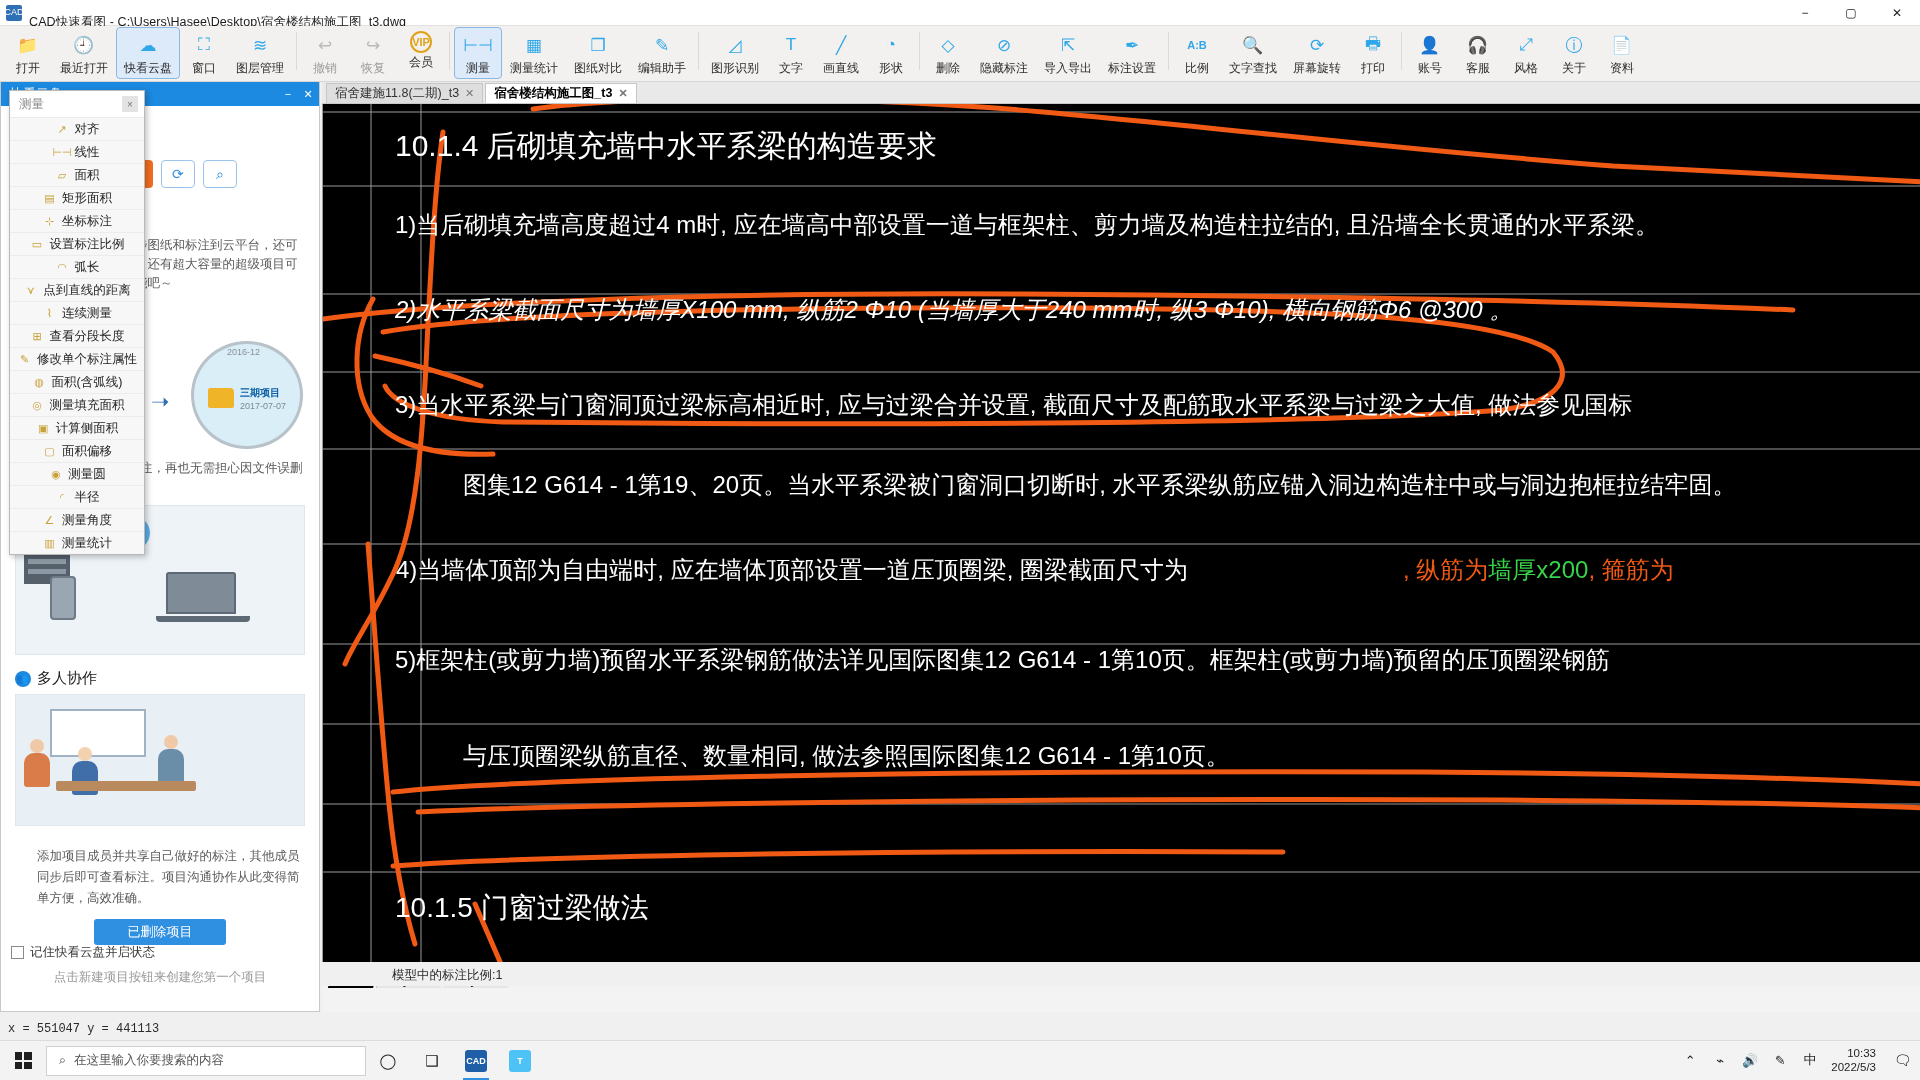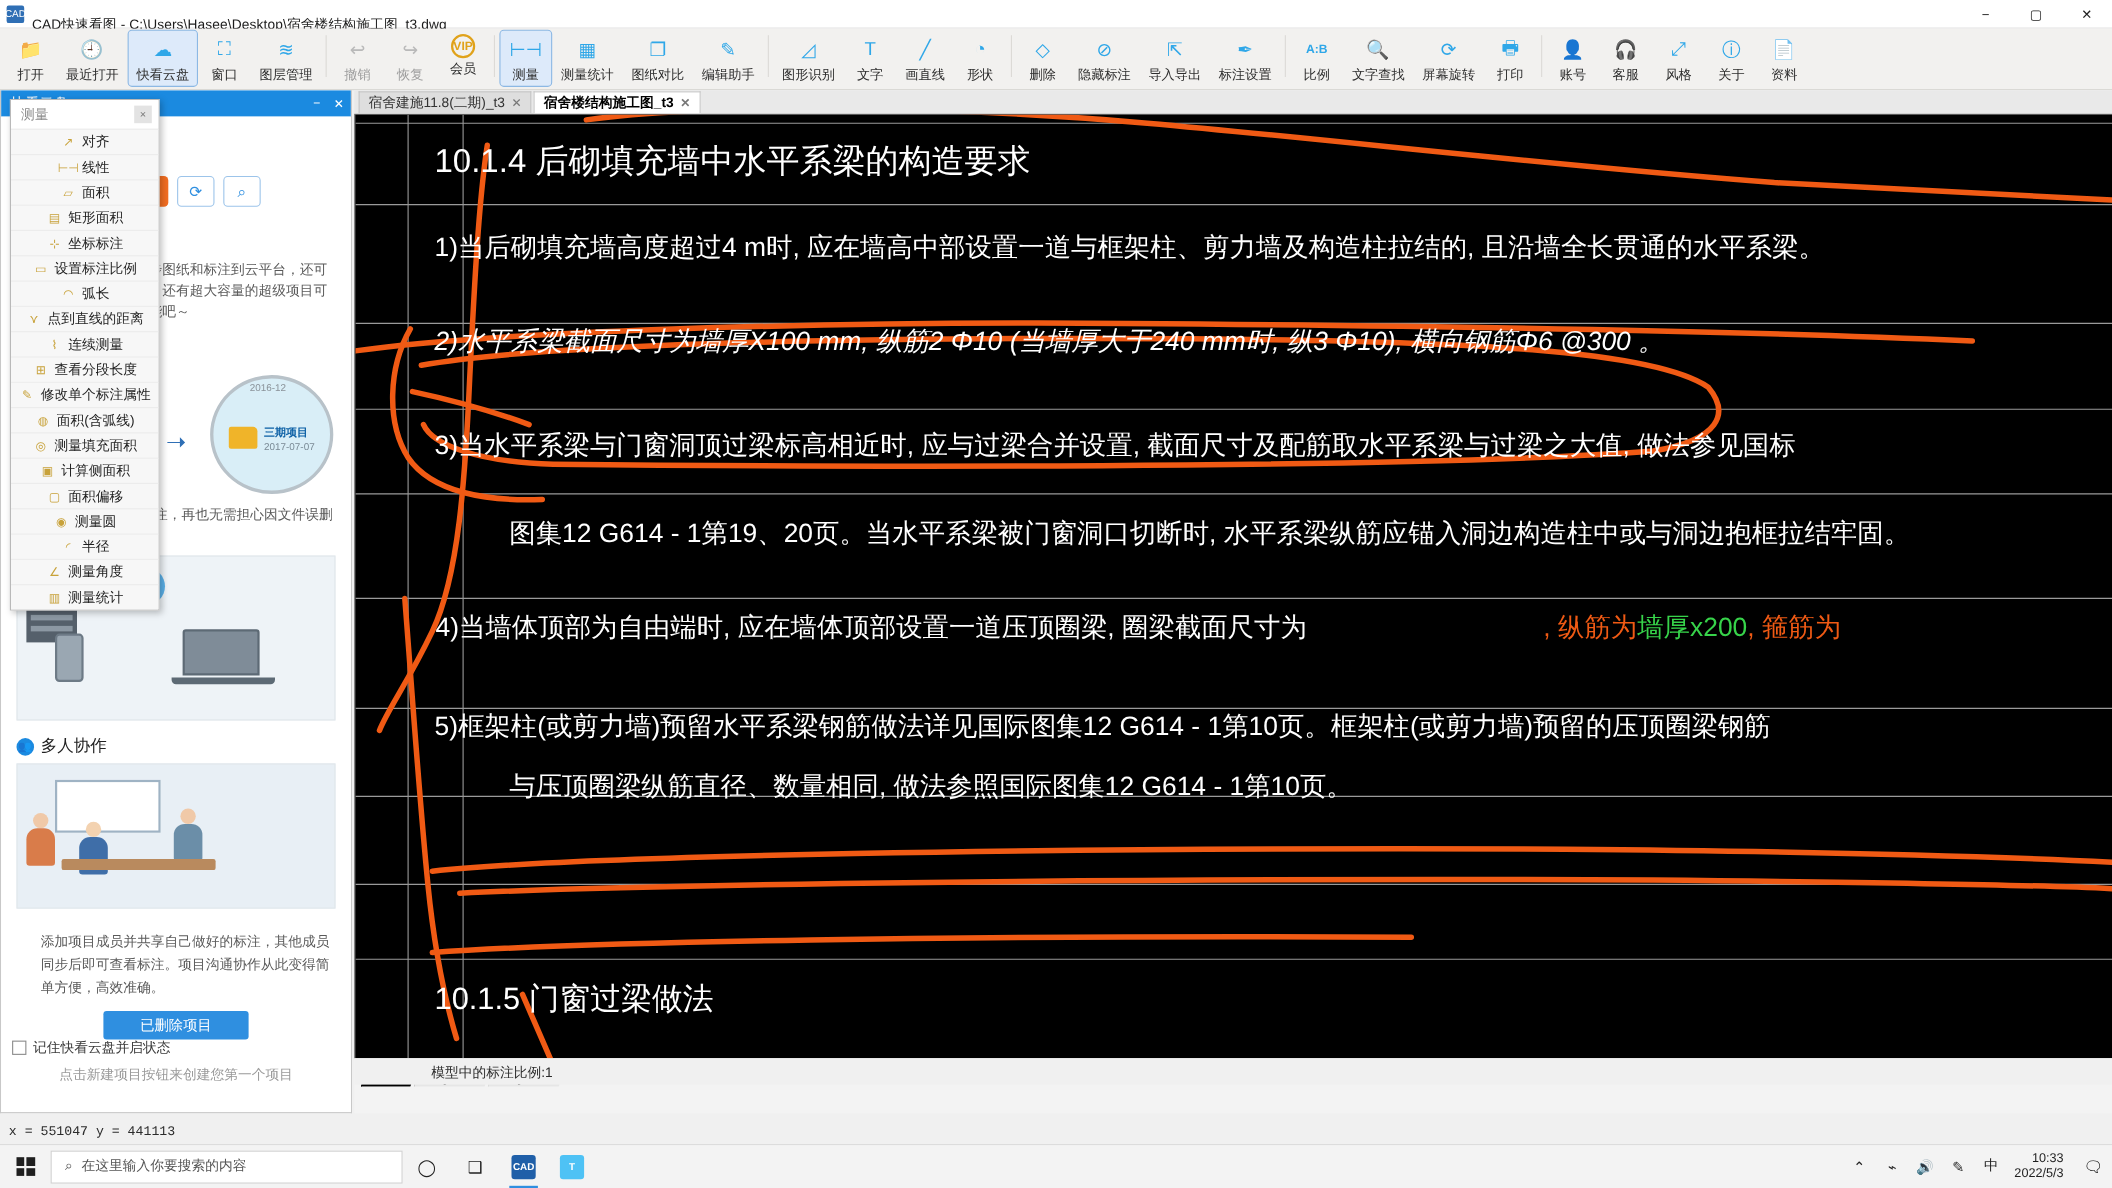--- a/index.html
+++ b/index.html
@@ -544,21 +544,21 @@
       </g>
     </svg>
     <div id="drawtext">
         <div class="cline" style="left: 72px; top: 22px; font-size: 30px; color: rgb(255, 255, 255);">10.1.4  后砌填充墙中水平系梁的构造要求</div>
         <div class="cline" style="left: 72px; top: 105px; font-size: 24px; color: rgb(255, 255, 255);">1)当后砌填充墙高度超过4 m时, 应在墙高中部设置一道与框架柱、剪力墙及构造柱拉结的, 且沿墙全长贯通的水平系梁。</div>
         <div class="cline" style="left: 72px; top: 190px; font-size: 24px; color: rgb(255, 255, 255); font-style: italic;">2)水平系梁截面尺寸为墙厚X100 mm, 纵筋2 Φ10 (当墙厚大于240 mm时, 纵3 Φ10), 横向钢筋Φ6 @300 。</div>
         <div class="cline" style="left: 72px; top: 285px; font-size: 24px; color: rgb(255, 255, 255);">3)当水平系梁与门窗洞顶过梁标高相近时, 应与过梁合并设置, 截面尺寸及配筋取水平系梁与过梁之大值, 做法参见国标</div>
         <div class="cline" style="left: 140px; top: 365px; font-size: 24px; color: rgb(255, 255, 255);">图集12 G614 - 1第19、20页。当水平系梁被门窗洞口切断时, 水平系梁纵筋应锚入洞边构造柱中或与洞边抱框拉结牢固。</div>
         <div class="cline" style="left: 56px; top: 450px; font-size: 24px; color: rgb(255, 255, 255); margin-left: 17px;"><span>4)当墙体顶部为自由端时, 应在墙体顶部设置一道压顶圈梁, 圈梁截面尺寸为</span><span style="display: inline-block; width: 215px;"></span><span style="color: rgb(240, 90, 20);">, 纵筋为</span><span style="color: rgb(55, 211, 74);">墙厚x200</span><span style="color: rgb(240, 90, 20);">, 箍筋为</span></div>
         <div class="cline" style="left: 72px; top: 540px; font-size: 24px; color: rgb(255, 255, 255);">5)框架柱(或剪力墙)预留水平系梁钢筋做法详见国际图集12 G614 - 1第10页。框架柱(或剪力墙)预留的压顶圈梁钢筋</div>
-        <div class="cline" style="left: 140px; top: 595px; font-size: 24px; color: rgb(255, 255, 255);">与压顶圈梁纵筋直径、数量相同, 做法参照国际图集12 G614 - 1第10页。</div>
+        <div class="cline" style="left: 140px; top: 636px; font-size: 24px; color: rgb(255, 255, 255);">与压顶圈梁纵筋直径、数量相同, 做法参照国际图集12 G614 - 1第10页。</div>
         <div class="cline" style="left: 72px; top: 785px; font-size: 28px; color: rgb(255, 255, 255);">10.1.5  门窗过梁做法</div>
       </div>
   </div>
 
   <div class="modeltabs" id="modeltabs">
       <div class="mtab active">模型</div>
       <div class="mtab">Layout1</div>
       <div class="mtab">Layout2</div>
     </div>
   <div class="statusbar">

